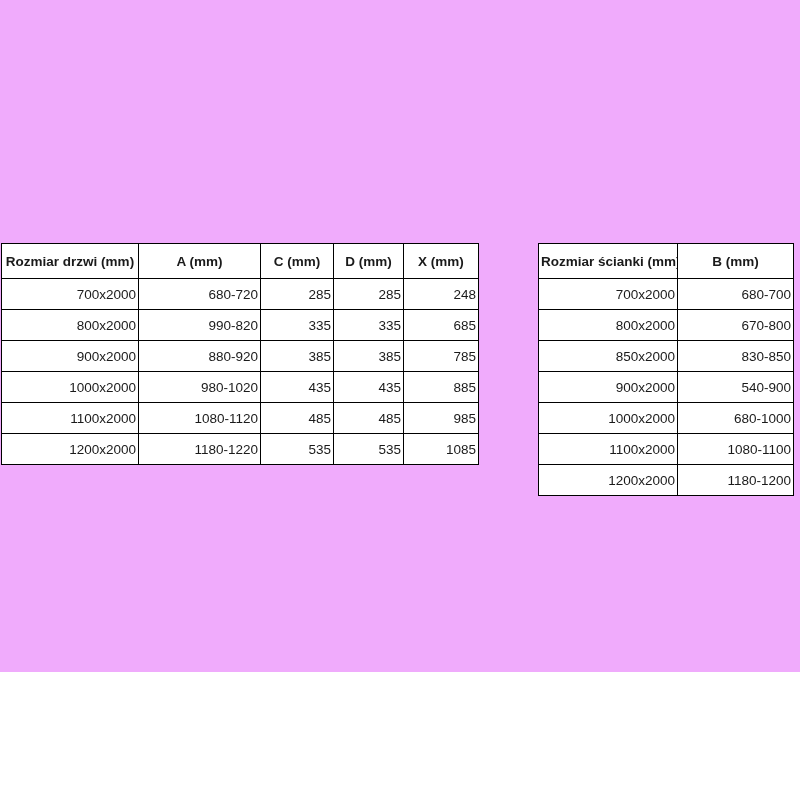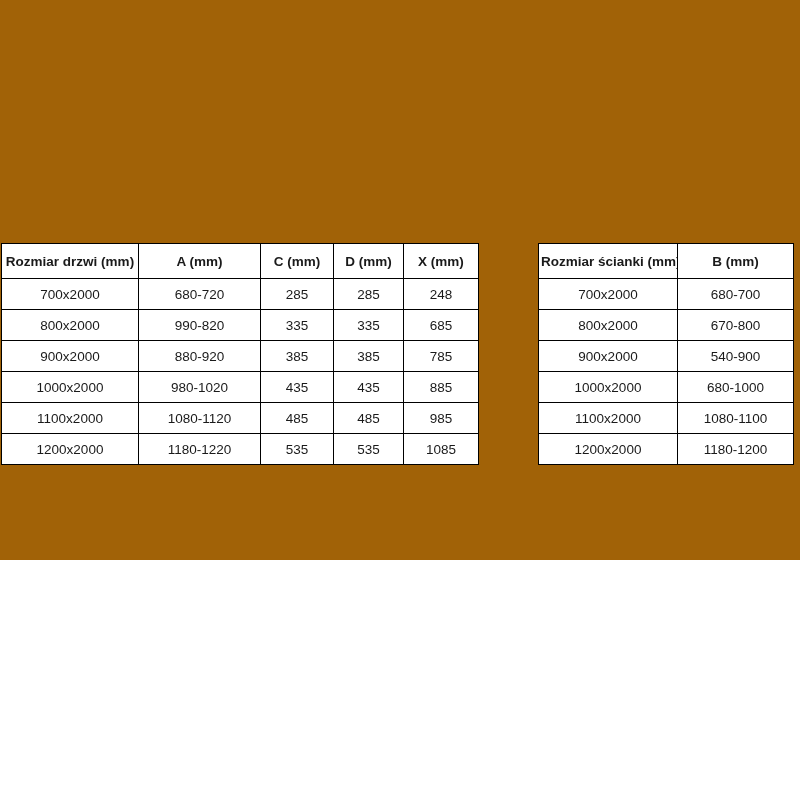--- a/index.html
+++ b/index.html
@@ -4,22 +4,22 @@
 <style>
   html, body {
     margin: 0;
     padding: 0;
     background: #ffffff;
     font-family: "Liberation Sans", "DejaVu Sans", sans-serif;
   }
   .page {
     position: relative;
     width: 800px;
-    height: 560px;
-    background: #a16207;
+    height: 672px;
+    background: #f0abfc;
     overflow: hidden;
   }
   table.spec-table {
     border-collapse: collapse;
     position: absolute;
     table-layout: fixed;
     background: #ffffff;
   }
   table.spec-table th,
   table.spec-table td {
@@ -32,20 +32,21 @@
     overflow: hidden;
     white-space: nowrap;
   }
   table.spec-table th {
     font-weight: bold;
     height: 34px;
   }
   table.spec-table td {
     font-weight: normal;
     height: 30px;
+    text-align: right;
   }
   #doors-table { left: 1px; top: 243px; width: 477px; }
   #walls-table { left: 538px; top: 243px; width: 255px; }
 </style>
 </head>
 <body>
 
 <div class="page">
 
   <table class="spec-table" id="doors-table">
@@ -125,20 +126,24 @@
     <tbody>
         <tr>
           <td>700x2000</td>
           <td>680-700</td>
         </tr>
         <tr>
           <td>800x2000</td>
           <td>670-800</td>
         </tr>
         <tr>
+          <td>850x2000</td>
+          <td>830-850</td>
+        </tr>
+        <tr>
           <td>900x2000</td>
           <td>540-900</td>
         </tr>
         <tr>
           <td>1000x2000</td>
           <td>680-1000</td>
         </tr>
         <tr>
           <td>1100x2000</td>
           <td>1080-1100</td>

